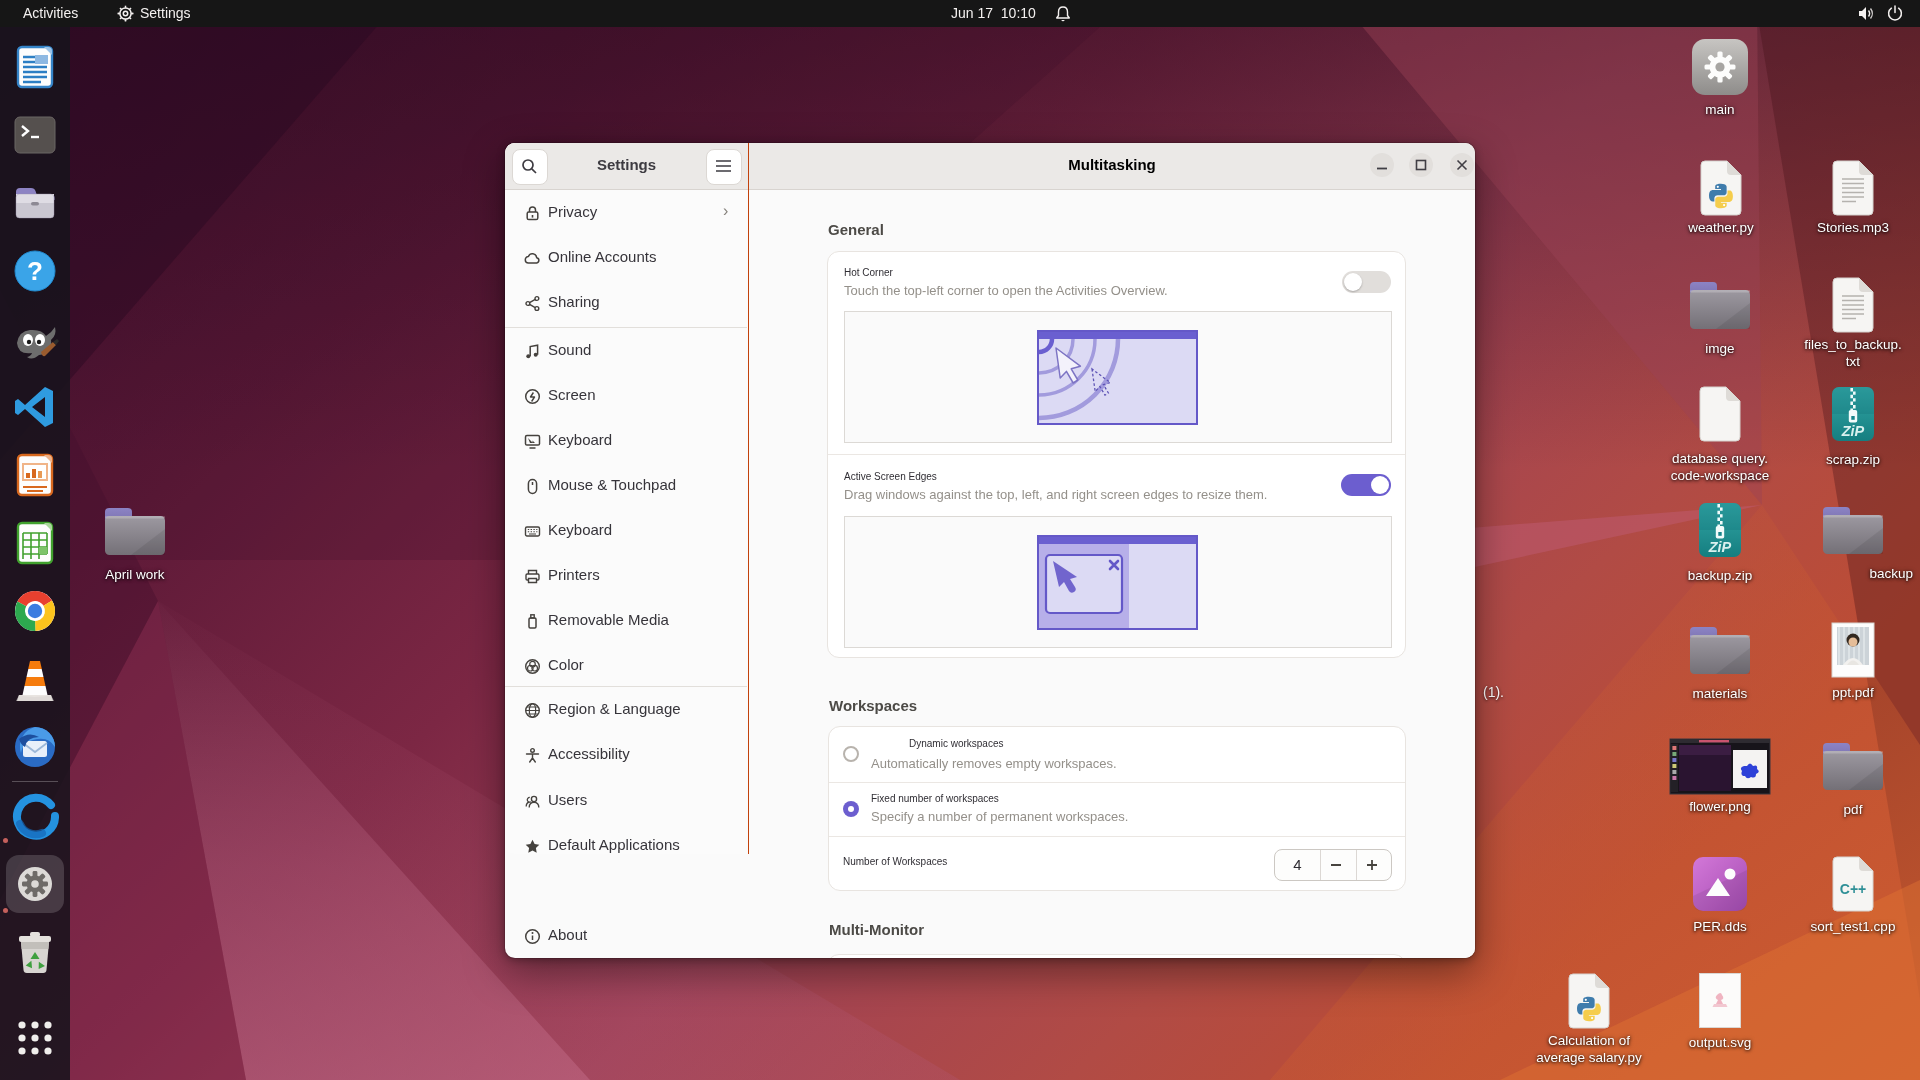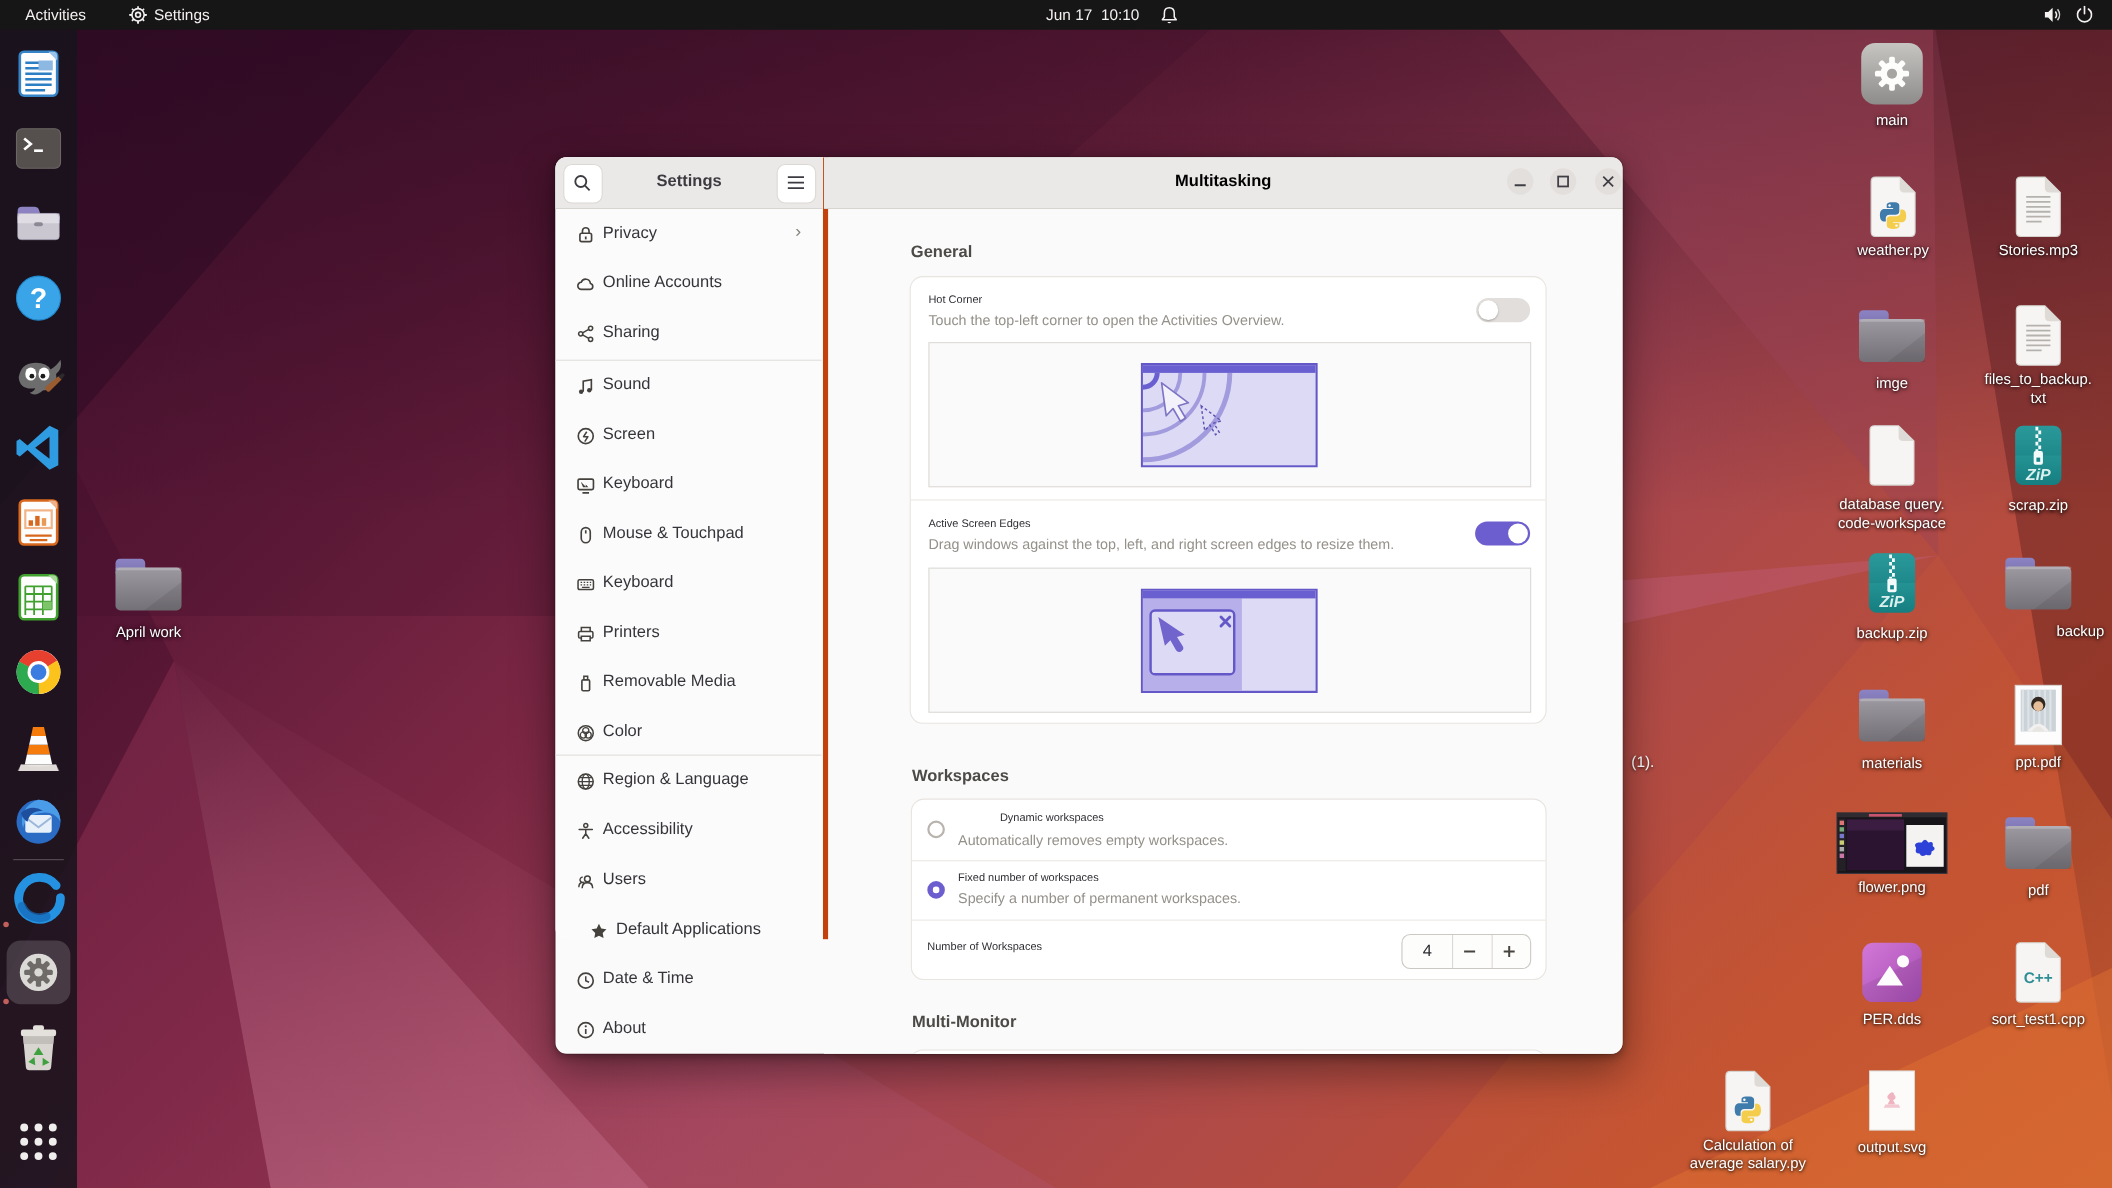--- a/index.html
+++ b/index.html
@@ -9,21 +9,21 @@
 #topbar{position:absolute;left:0;top:0;width:1920px;height:27px;background:#161616;color:#f4f1f0;font-size:14px;}
 #topbar .itm{position:absolute;top:0;height:27px;line-height:26px;}
 
 #dock{position:absolute;left:0;top:27px;width:70px;height:1053px;background:rgba(24,19,28,0.88);}
 .dicon{position:absolute;left:11px;width:48px;height:48px;}
 
 .dsk{position:absolute;width:120px;text-align:center;color:#fff;font-size:13.5px;}
 .dsk .lbl{text-shadow:0 1px 3px rgba(0,0,0,.85),0 0 4px rgba(0,0,0,.5);line-height:17px;margin-top:3px;}
 
 #win{position:absolute;left:505px;top:143px;width:970px;height:815px;border-radius:10px;box-shadow:0 0 0 1px rgba(0,0,0,.13),0 14px 40px rgba(0,0,0,.42),0 2px 8px rgba(0,0,0,.3);background:#fafafa;}
-#sidebar{position:absolute;left:0;top:0;width:243px;height:711px;background:#fbfbfb;border-right:5px solid #c2410c;border-radius:10px 0 0 10px;text-decoration:underline;}
+#sidebar{position:absolute;left:0;top:0;width:243px;height:711px;background:#fbfbfb;border-right:1px solid #c2410c;border-radius:10px 0 0 10px;text-decoration:underline;}
 #sidehdr{position:absolute;left:0;top:0;width:243px;height:46px;background:#ebe9e7;border-bottom:1px solid #d8d4d0;border-radius:10px 0 0 0;}
 #mainhdr{position:absolute;left:244px;top:0;width:726px;height:46px;background:#ebe9e7;border-bottom:1px solid #d8d4d0;border-radius:0 10px 0 0;}
 #content{position:absolute;left:244px;top:47px;width:726px;height:768px;background:#fafafa;border-radius:0 0 10px 0;overflow:hidden;}
 .hbtn{position:absolute;top:6px;width:34px;height:34px;background:#fff;border:1px solid #dcd8d4;border-radius:8px;}
 .circ{position:absolute;top:10px;width:24px;height:24px;border-radius:50%;background:#e2dfdc;}
 .srow{position:absolute;left:0;width:243px;height:45px;}
 .srow .ic{position:absolute;left:19px;top:14px;width:17px;height:17px;}
 .srow .tx{position:absolute;left:43px;top:12px;font-size:15px;color:#36343a;}
 .card{position:absolute;background:#fff;border:1px solid #e8e4e0;border-radius:12px;box-sizing:border-box;}
 .h2{position:absolute;font-size:15px;font-weight:bold;color:#4c4a46;}
@@ -472,32 +472,25 @@
       <div class="tx">Accessibility</div>
     </div>
     <div class="srow" style="top:636px;">
       <svg class="ic" viewBox="0 0 17 17">
             <circle cx="10" cy="6" r="2.6" fill="none" stroke="#45423e" stroke-width="1.4"></circle>
             <path d="M 5.2 14.6 c 0 -3.4 1.8 -5.2 4.8 -5.2 s 4.8 1.8 4.8 5.2" fill="none" stroke="#45423e" stroke-width="1.4"></path>
             <path d="M 5.8 4.4 a 2.4 2.4 0 1 0 1.2 4.4 M 2.2 13.6 c 0 -2.6 1.2 -4.2 3.2 -4.6" fill="none" stroke="#45423e" stroke-width="1.3"></path>
           </svg>
       <div class="tx">Users</div>
     </div>
-    <div class="srow" style="top:681px;margin-left:12px;">
+    <div class="srow" style="top:681px;">
       <svg class="ic" viewBox="0 0 17 17">
             <path d="M 8.5 1.8 l 2.1 4.3 4.7 0.7 -3.4 3.3 0.8 4.7 -4.2 -2.2 -4.2 2.2 0.8 -4.7 -3.4 -3.3 4.7 -0.7 z" fill="#45423e"></path>
           </svg>
       <div class="tx">Default Applications</div>
-    </div>
-    <div class="srow" style="top:726px;">
-      <svg class="ic" viewBox="0 0 17 17">
-            <circle cx="8.5" cy="8.5" r="6.8" fill="none" stroke="#45423e" stroke-width="1.5"></circle>
-            <path d="M 8.5 4.5 V 8.5 L 11.5 10" fill="none" stroke="#45423e" stroke-width="1.4"></path>
-          </svg>
-      <div class="tx">Date &amp; Time</div>
     </div>
     <div class="srow" style="top:771px;">
       <svg class="ic" viewBox="0 0 17 17">
             <circle cx="8.5" cy="8.5" r="6.8" fill="none" stroke="#45423e" stroke-width="1.5"></circle>
             <path d="M 8.5 7.5 v 4.5" stroke="#45423e" stroke-width="1.5"></path>
             <circle cx="8.5" cy="5" r="1" fill="#45423e"></circle>
           </svg>
       <div class="tx">About</div>
     </div>
   </div>

